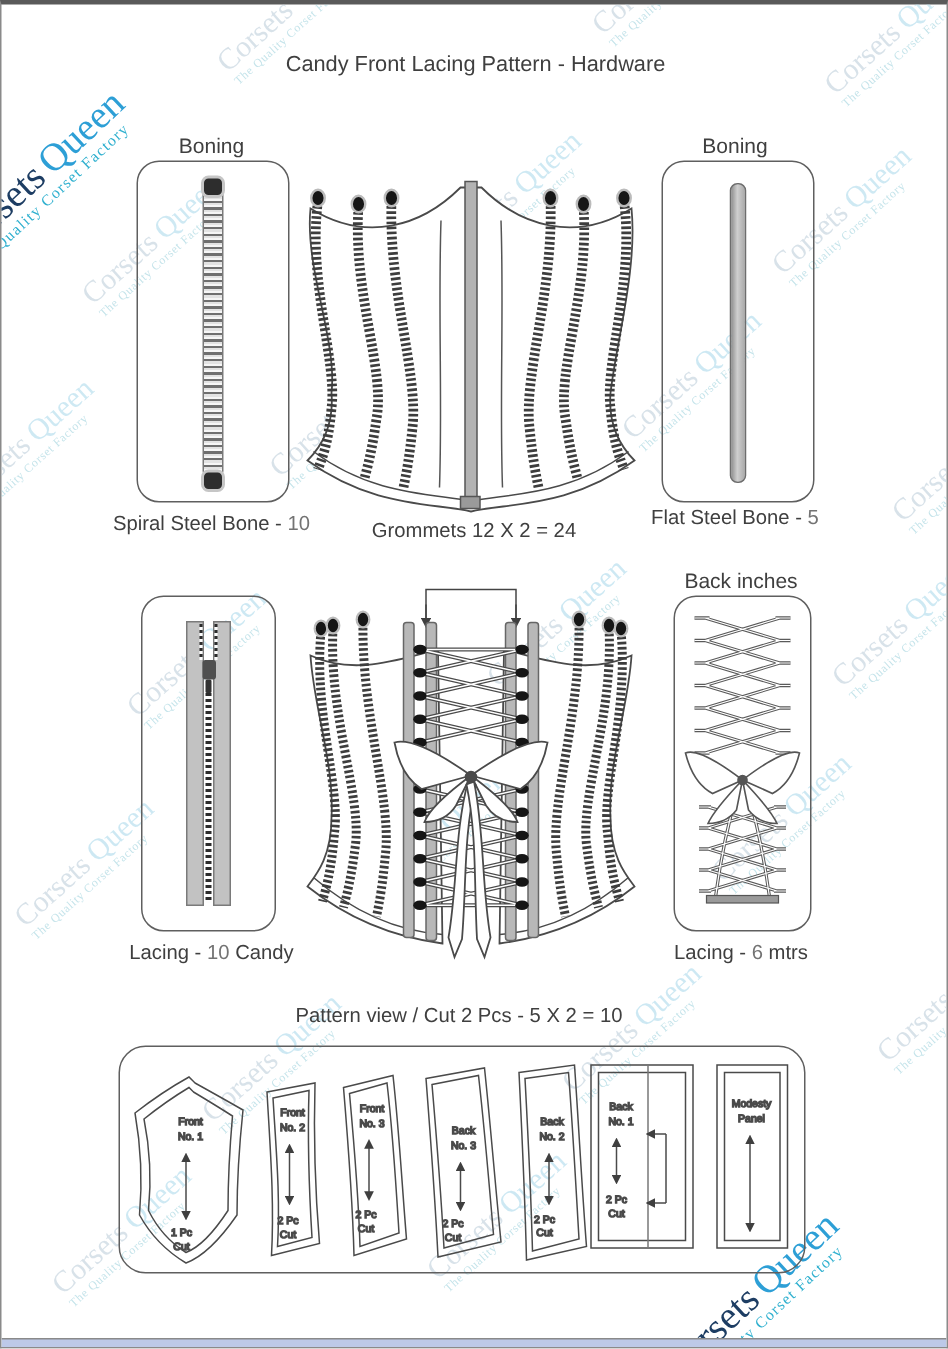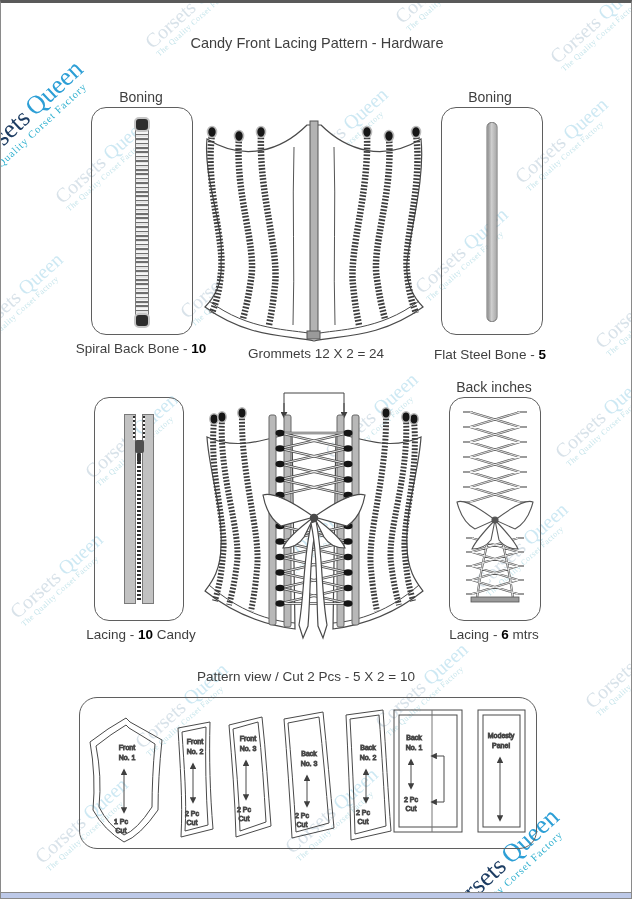--- a/index.html
+++ b/index.html
@@ -15,21 +15,21 @@
   .wm .b2{font-family:"Liberation Serif",serif;font-size:20px;color:#a6d7ea;}
   .wm .tg{display:block;font-family:"Liberation Serif",serif;font-size:8px;color:#94cdd9;letter-spacing:.5px;}
   .logo{position:absolute;transform:rotate(-43deg);transform-origin:left center;line-height:1.02;pointer-events:none;}
   .logo .b1{font-family:"Liberation Serif",serif;font-size:26px;color:#1d3d63;}
   .logo .b2{font-family:"Liberation Serif",serif;font-size:26px;color:#2d9fd6;}
   .logo .tg{display:block;font-family:"Liberation Serif",serif;font-size:10.5px;color:#2fb0cf;letter-spacing:1px;}
   
   .title{position:absolute;top:32px;left:66px;width:500px;text-align:center;font-size:14.5px;}
   .boxtitle{position:absolute;font-size:14px;text-align:center;width:200px;}
   .caption{position:absolute;font-size:13.5px;text-align:center;width:220px;}
-  .caption .cnt{color:#000000;font-weight:bold;}
+  .caption .cnt{color:#737373;font-weight:normal;}
   .pat-title{position:absolute;top:666px;left:55px;width:500px;text-align:center;font-size:13.5px;}
   .footer{position:absolute;top:855px;left:66px;width:500px;text-align:center;font-size:13.5px;}
   
   .hbox{position:absolute;border:1px solid #5f5f5f;border-radius:15px;background:transparent;}
   
   .spiral{position:absolute;left:50%;transform:translateX(-50%);width:12px;
     background:repeating-linear-gradient(180deg,#6f6f6f 0 1.5px,#e3e3e3 1.5px 3px,#f6f6f6 3px 4.4px);
     border:1px solid #7a7a7a;border-radius:6px;}
   .cap{position:absolute;left:50%;transform:translateX(-50%);width:12px;height:11px;
     background:#2d2d2d;border:2px solid #c6c6c6;border-radius:5px;}
@@ -124,23 +124,23 @@
       <ellipse cx="13" cy="25" rx="4.5" ry="5.5"></ellipse>
         <ellipse cx="40" cy="29" rx="4.5" ry="5.5"></ellipse>
         <ellipse cx="62" cy="25" rx="4.5" ry="5.5"></ellipse>
       <ellipse cx="217" cy="25" rx="4.5" ry="5.5"></ellipse>
         <ellipse cx="190" cy="29" rx="4.5" ry="5.5"></ellipse>
         <ellipse cx="168" cy="25" rx="4.5" ry="5.5"></ellipse>
     </g>
   </svg>
 
   <div class="caption" style="left:30px;top:338px">
-    <span>Spiral Back Bone - </span><span class="cnt">10</span>
-  </div>
-  <div class="caption" style="left:379px;top:344px">
+    <span>Spiral Steel Bone - </span><span class="cnt">10</span>
+  </div>
+  <div class="caption" style="left:379px;top:334px">
     <span>Flat Steel Bone - </span><span class="cnt">5</span>
   </div>
   <div class="caption" style="left:205px;top:343px">Grommets 12 X 2 = 24</div>
 
   <div class="boxtitle" style="left:393px;top:376px">Back inches</div>
 
   <div class="hbox" style="left:93px;top:394px;width:88px;height:222px">
     <div style="position:absolute;left:29px;top:16px;width:30px;height:190px">
       <div class="ztape" style="left:0;top:0;height:188px"></div>
       <div class="ztape" style="right:0;top:0;height:188px"></div>

